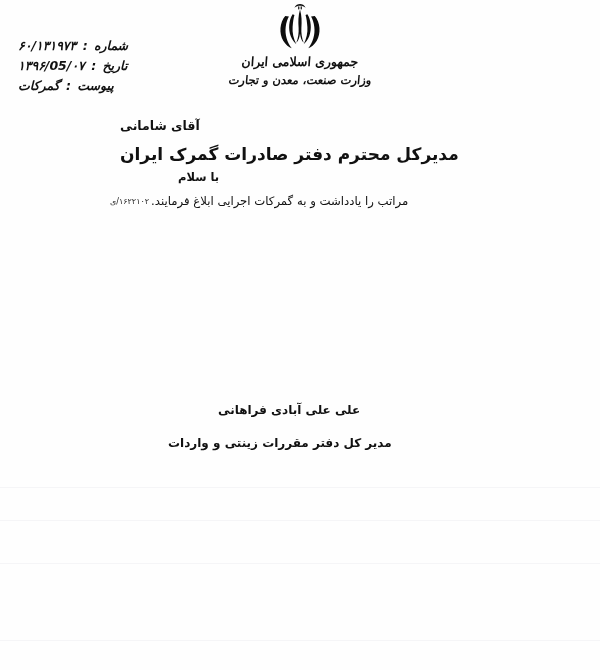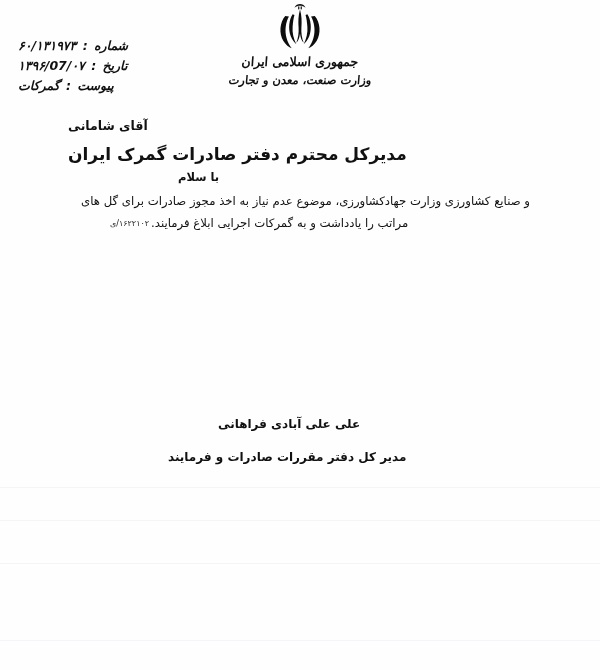--- a/index.html
+++ b/index.html
@@ -91,21 +91,21 @@
   .meta-label { display: inline; }
   .meta-sep   { display: inline; padding: 0 2px; }
   .meta-value { display: inline; }
 
   
   .addressee {
     position: absolute;
     top: 116px;
     right: 0;
     left: 0;
-    padding-left: 68px;
+    padding-left: 120px;
     text-align: left;
     direction: rtl;
   }
   .addressee-name {
     font-size: 12.5px;
     font-weight: 700;
     line-height: 20px;
   }
   .addressee-title {
     font-size: 17px;
@@ -164,21 +164,20 @@
     top: 400px;
     left: 0; right: 0;
     padding-left: 218px;
     text-align: left;
     direction: rtl;
   }
   .sign-name {
     font-size: 12px;
     font-weight: 700;
     line-height: 20px;
-    margin-top: 14px;
   }
   .sign-title {
     font-size: 12px;
     font-weight: 700;
     line-height: 22px;
     margin-top: 12px;
     padding-left: -40px;
   }
   .signature .sign-title { margin-left: -50px; }
 </style>
@@ -219,43 +218,42 @@
 
     <div class="meta">
       <div class="meta-row">
         <span class="meta-label">شماره</span>
         <span class="meta-sep">:</span>
         <span class="meta-value">۶۰/۱۳۱۹۷۳</span>
       </div>
       <div class="meta-row">
         <span class="meta-label">تاریخ</span>
         <span class="meta-sep">:</span>
-        <span class="meta-value">۱۳۹۶/07/۰۷</span>
+        <span class="meta-value">۱۳۹۶/05/۰۷</span>
       </div>
       <div class="meta-row">
         <span class="meta-label">پیوست</span>
         <span class="meta-sep">:</span>
         <span class="meta-value">گمرکات</span>
       </div>
     </div>
 
   </div>
 
   <div class="addressee">
     <div class="addressee-name">آقای شامانی</div>
     <div class="addressee-title">مدیرکل محترم دفتر صادرات گمرک ایران</div>
   </div>
 
   <div class="salutation">با سلام</div>
 
   <div class="body-text">
-    <div class="body-line l2">و صنایع کشاورزی وزارت جهادکشاورزی، موضوع عدم نیاز به اخذ مجوز صادرات برای گل های</div>
     <div class="body-line l4">
       <span>مراتب را یادداشت و به گمرکات اجرایی ابلاغ فرمایند.</span><span class="ref-code">۱۶۲۲۱۰۲/ی</span>
     </div>
   </div>
 
   <div class="signature">
     <div class="sign-name">علی علی آبادی فراهانی</div>
-    <div class="sign-title">مدیر کل دفتر مقررات صادرات و فرمایند</div>
+    <div class="sign-title">مدیر کل دفتر مقررات زینتی و واردات</div>
   </div>
 
 </div>
 
 </body></html>

